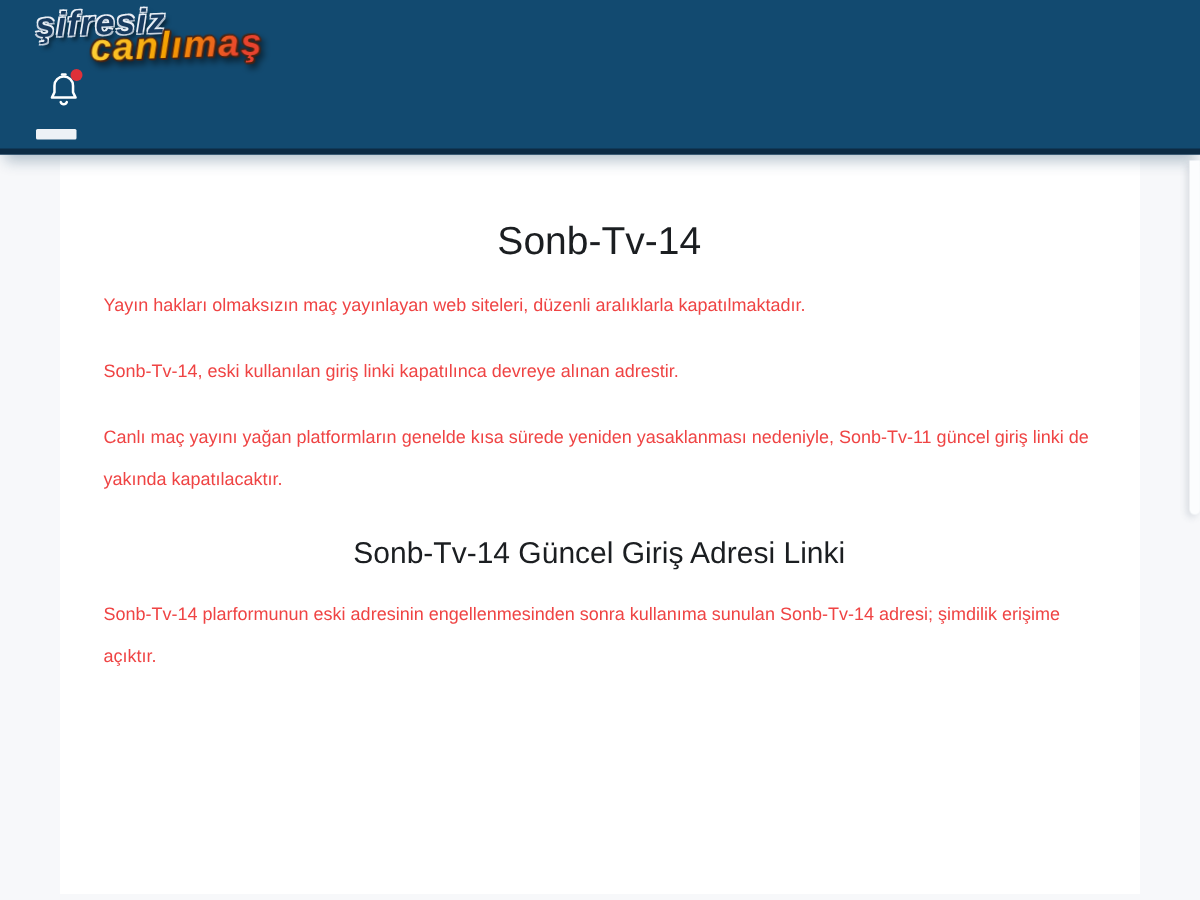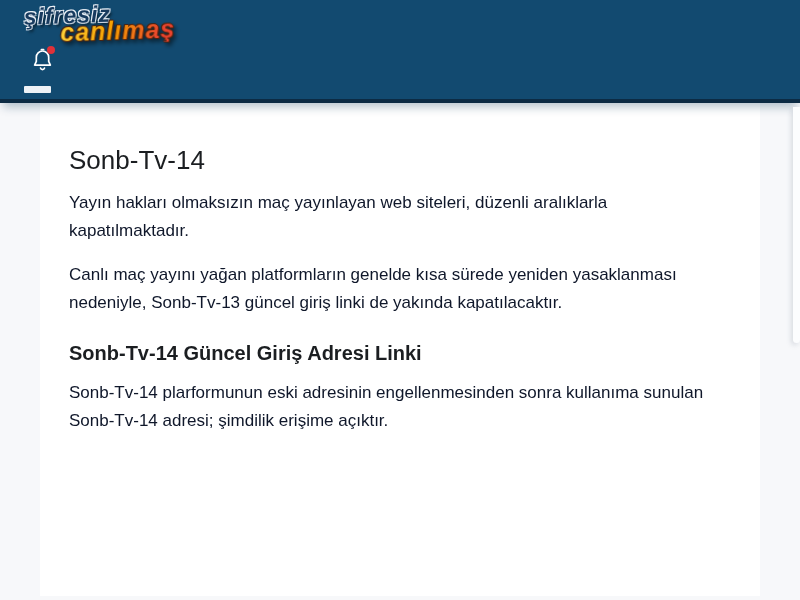--- a/index.html
+++ b/index.html
@@ -94,33 +94,35 @@
     min-height: 493px;
     background: #ffffff;
     padding: 44px 30px 24px 29px;
   }
   .article-title {
     font-size: 26px;
     font-weight: 400;
     line-height: 1;
     margin-bottom: 16px;
     color: #1b1e21;
+    text-align: center;
   }
   .article p {
-    font-size: 17px;
+    font-size: 12px;
     line-height: 28px;
     margin-bottom: 16px;
-    color: #0f172a;
+    color: #ef4444;
   }
   .section-heading {
     font-size: 20px;
-    font-weight: 700;
+    font-weight: 400;
     line-height: 24px;
     margin: 24px 0 14px 0;
     color: #1b1e21;
+    text-align: center;
   }
 
   
   .scrollbar-thumb {
     position: fixed;
     right: 0; top: 107px;
     width: 7px; height: 236px;
     background: #fcfdfe;
     border-radius: 0 0 4px 4px;
     box-shadow: -2px 2px 5px rgba(110, 122, 140, 0.22);
@@ -151,21 +153,22 @@
     <span class="bar"></span>
   </button>
 </header>
 
 <div class="page">
   <main class="content-card">
     <article class="article">
       <h1 class="article-title">Sonb-Tv-14</h1>
 
       <p>Yayın hakları olmaksızın maç yayınlayan web siteleri, düzenli aralıklarla kapatılmaktadır.</p>
-      <p>Canlı maç yayını yağan platformların genelde kısa sürede yeniden yasaklanması nedeniyle, Sonb-Tv-13 güncel giriş linki de yakında kapatılacaktır.</p>
+      <p>Sonb-Tv-14, eski kullanılan giriş linki kapatılınca devreye alınan adrestir.</p>
+      <p>Canlı maç yayını yağan platformların genelde kısa sürede yeniden yasaklanması nedeniyle, Sonb-Tv-11 güncel giriş linki de yakında kapatılacaktır.</p>
 
       <h2 class="section-heading">Sonb-Tv-14 Güncel Giriş Adresi Linki</h2>
 
       <p>Sonb-Tv-14 plarformunun eski adresinin engellenmesinden sonra kullanıma sunulan Sonb-Tv-14 adresi; şimdilik erişime açıktır.</p>
     </article>
   </main>
 </div>
 
 <div class="scrollbar-thumb"></div>
 

